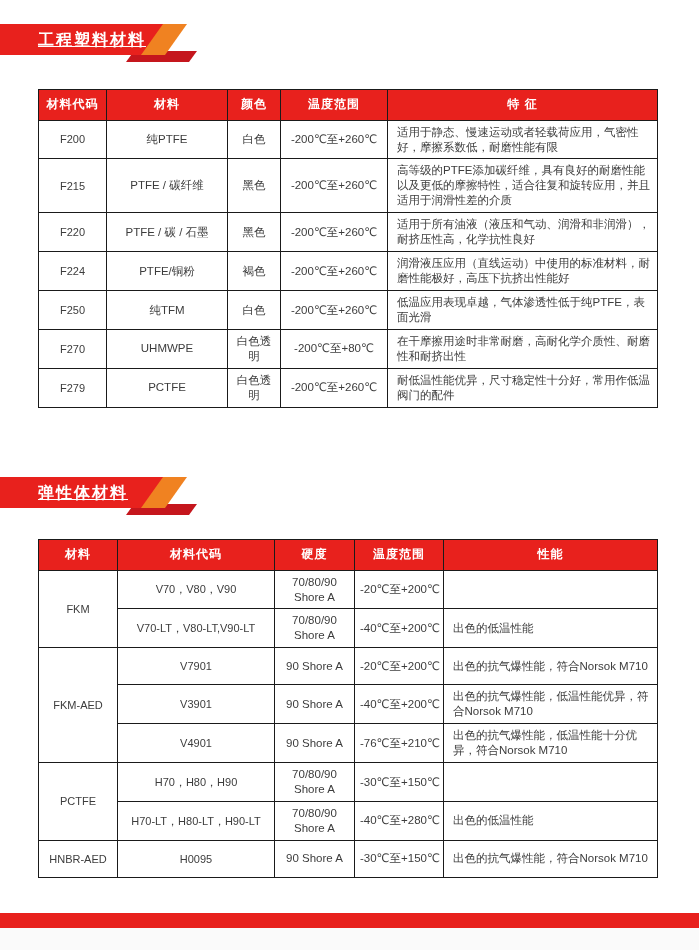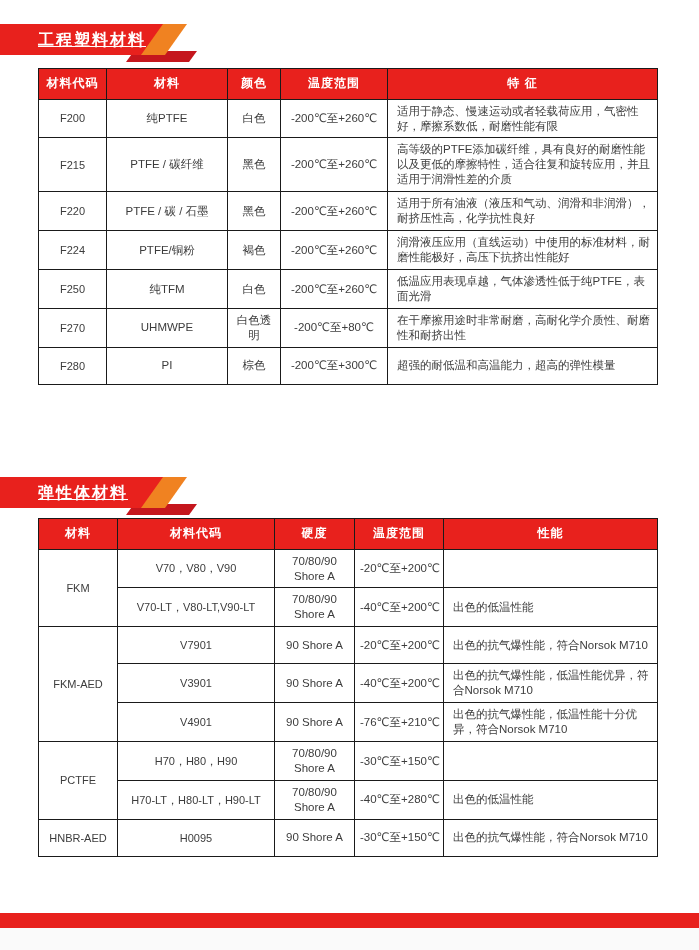--- a/index.html
+++ b/index.html
@@ -30,21 +30,21 @@
   .banner .title{
     position:absolute;left:38px;top:6px;z-index:3;color:#fff;
     font-size:16px;font-weight:bold;letter-spacing:2px;white-space:nowrap;text-decoration:underline;
   }
   #banner1{top:24px;}
   #banner2{top:477px;padding-left:11px;}
 
   
   table{
     border-collapse:collapse;table-layout:fixed;width:619px;
-    background:#fff;font-size:11.5px;line-height:1.3;
+    background:#fff;font-size:11.5px;line-height:1.3;margin-top:21px;
   }
   #table1-wrap{position:absolute;left:38px;top:68px;}
   #table2-wrap{position:absolute;left:38px;top:518px;}
   th,td{border:1px solid #1a1a1a;padding:4px 5px;vertical-align:middle;}
   thead th{
     background:var(--red,#e8211d);color:#ffffff;font-weight:bold;
     font-size:12px;padding:7px 2px;text-align:center;letter-spacing:1px;
   }
   td{height:28px;}
   .c-center{text-align:center;}
@@ -123,25 +123,25 @@
             <td class="c-left">低温应用表现卓越，气体渗透性低于纯PTFE，表面光滑</td>
           </tr>
           <tr>
             <td class="c-center code-col">F270</td>
             <td class="c-center">UHMWPE</td>
             <td class="c-center">白色透明</td>
             <td class="c-center c-nowrap">-200℃至+80℃</td>
             <td class="c-left">在干摩擦用途时非常耐磨，高耐化学介质性、耐磨性和耐挤出性</td>
           </tr>
           <tr>
-            <td class="c-center code-col">F280</td>
-            <td class="c-center">PI</td>
-            <td class="c-center">棕色</td>
-            <td class="c-center c-nowrap">-200℃至+300℃</td>
-            <td class="c-left">超强的耐低温和高温能力，超高的弹性模量</td>
+            <td class="c-center code-col">F279</td>
+            <td class="c-center">PCTFE</td>
+            <td class="c-center">白色透明</td>
+            <td class="c-center c-nowrap">-200℃至+260℃</td>
+            <td class="c-left">耐低温性能优异，尺寸稳定性十分好，常用作低温阀门的配件</td>
           </tr>
         </tbody>
     </table>
   </div>
 
   <div class="banner" id="banner2">
     <div class="shadow"></div>
     <div class="main"></div>
     <div class="accent"></div>
     <div class="title">弹性体材料</div>

